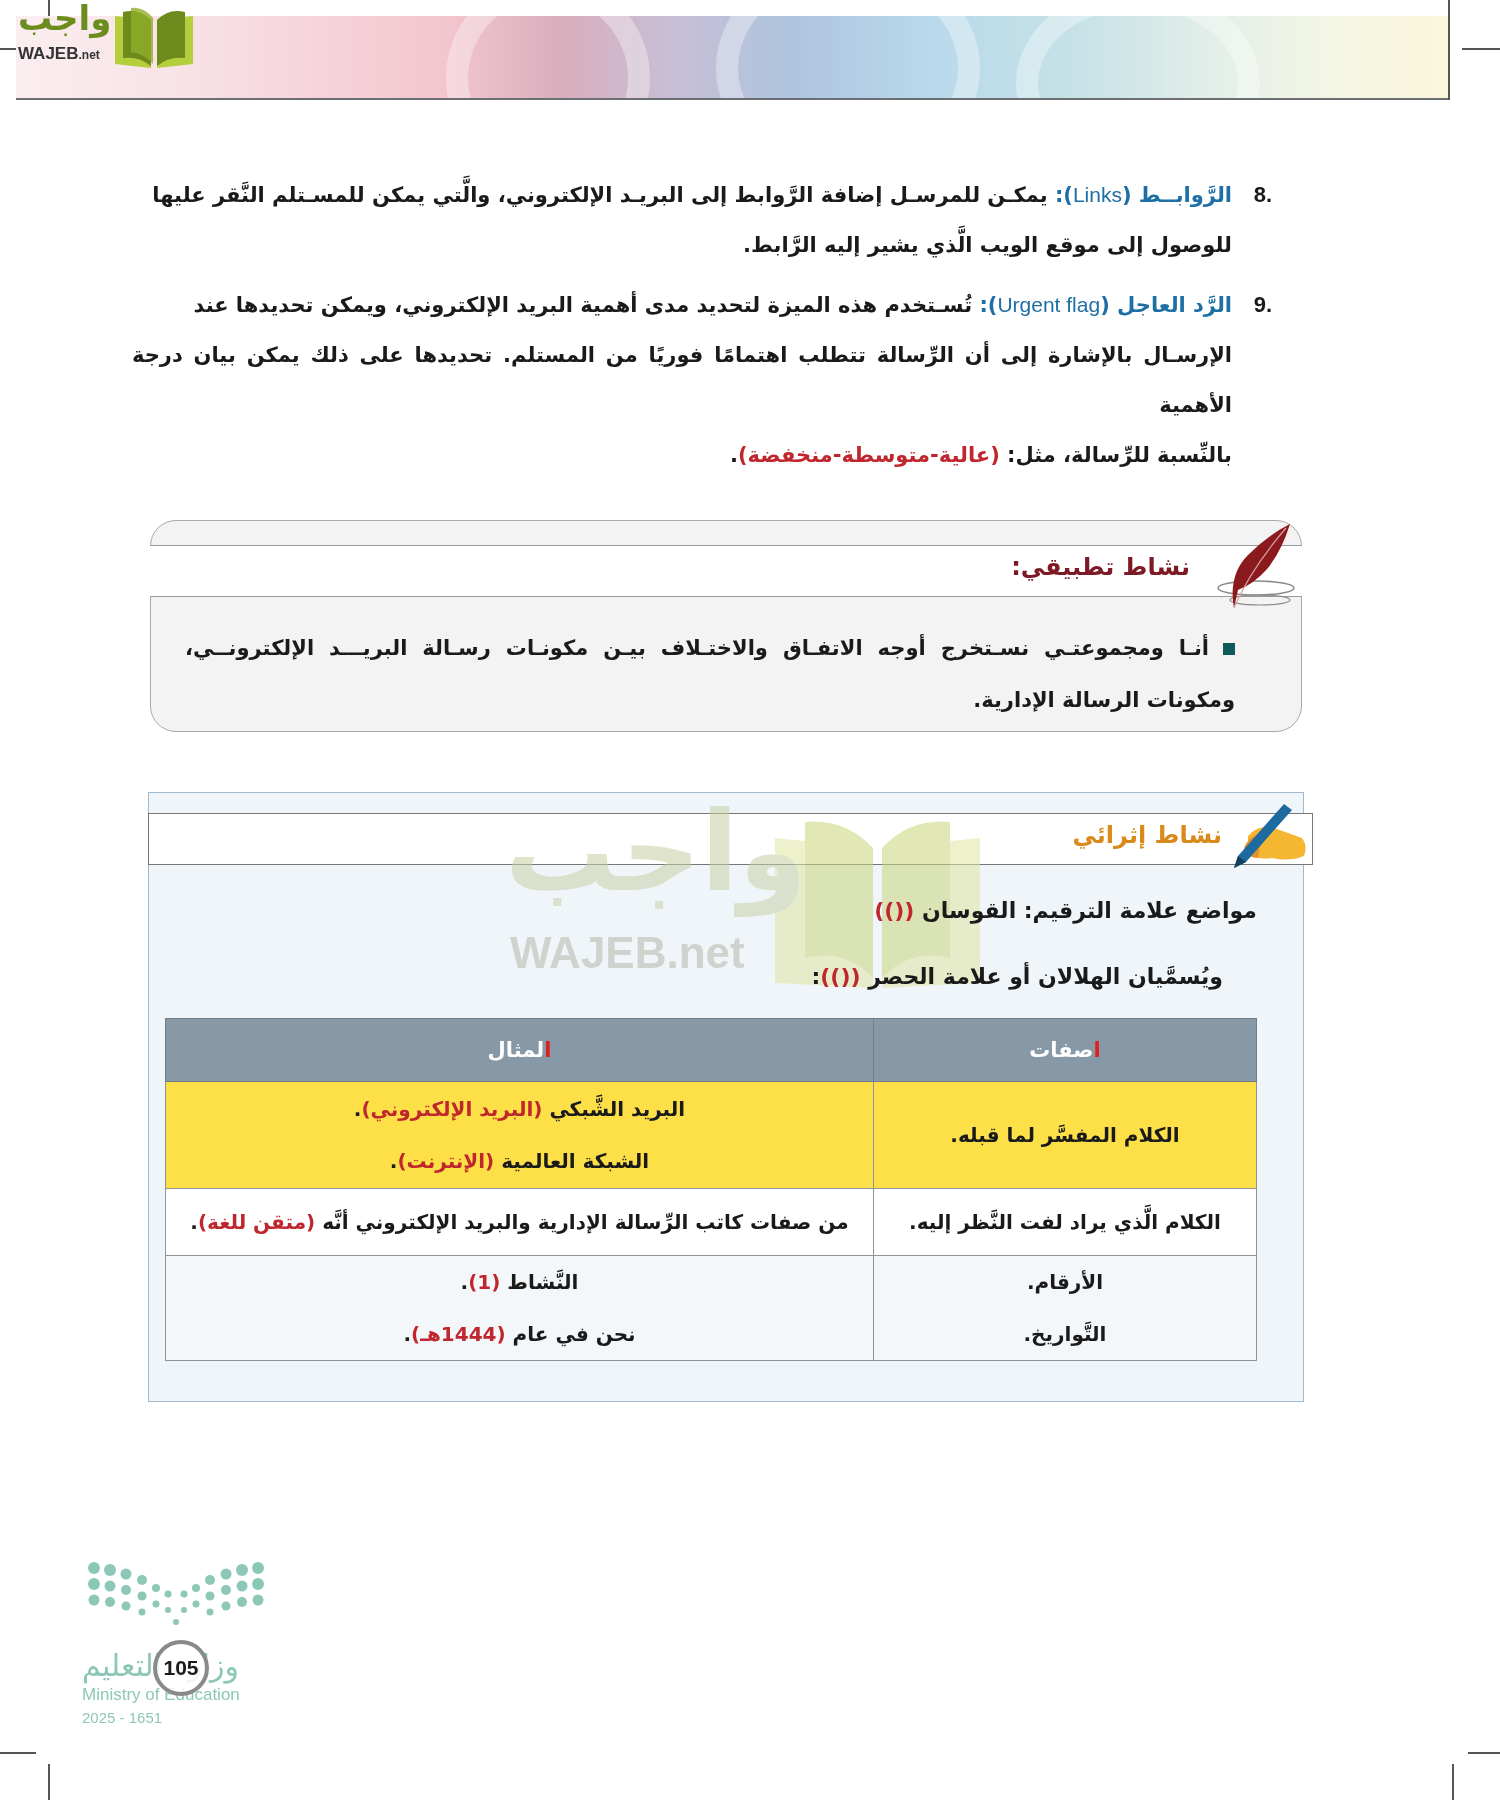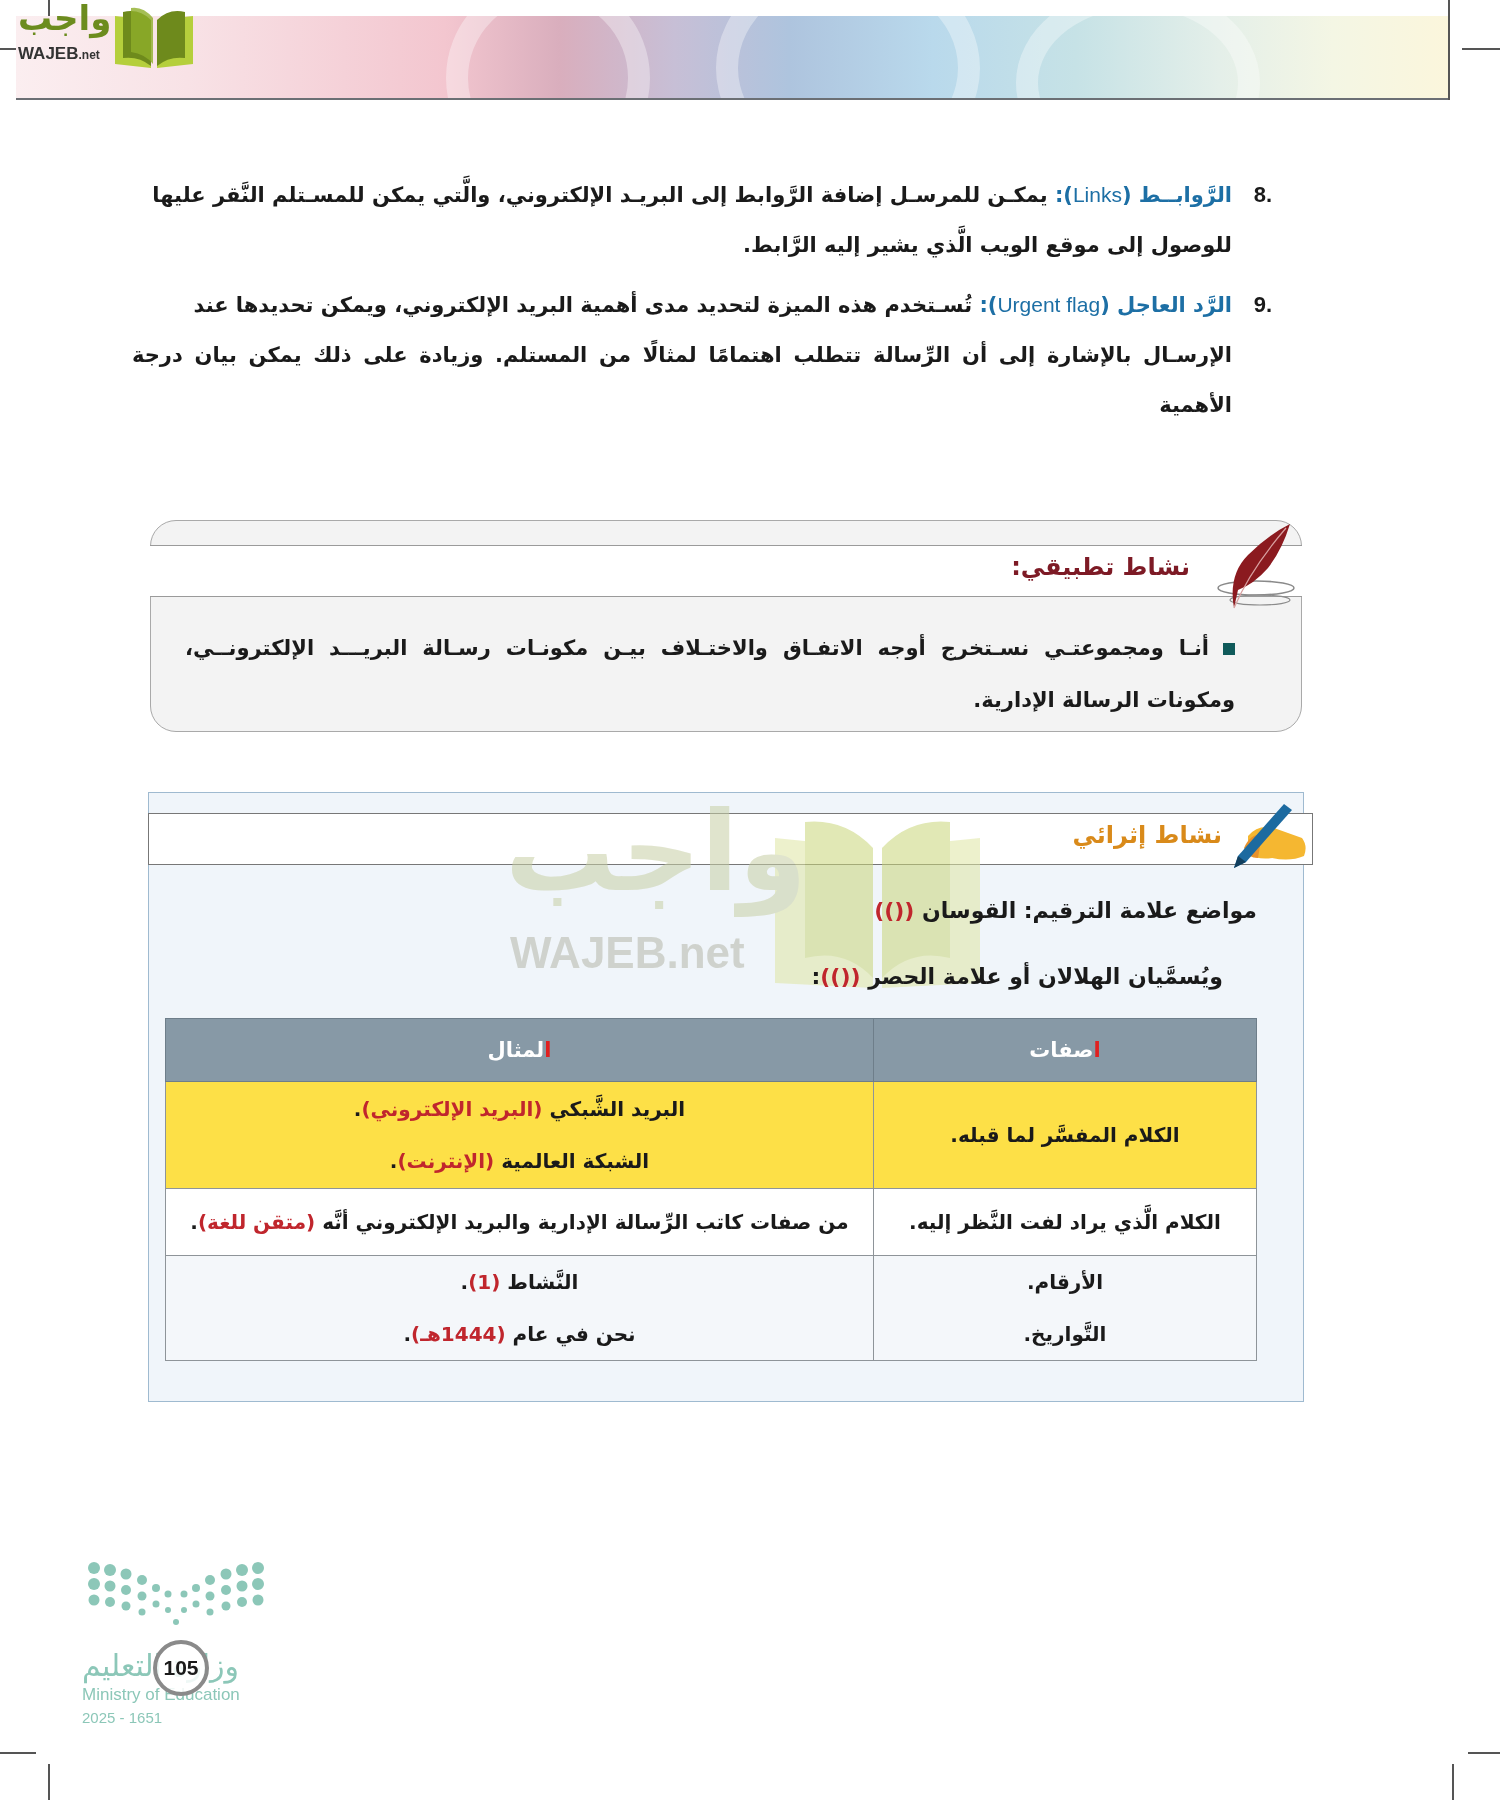--- a/index.html
+++ b/index.html
@@ -163,21 +163,24 @@
   <div>للوصول إلى موقع الويب الَّذي يشير إليه الرَّابط.</div>
 </div>
 
 <div class="abs para" style="top:280px;">
   <span class="num">9.</span>
   <div>
     <span class="term">الرَّد العاجل</span>
     <span class="term">(<span class="en-term">Urgent flag</span>):</span>
     <span>تُسـتخدم هذه الميزة لتحديد مدى أهمية البريد الإلكتروني، ويمكن تحديدها عند</span>
   </div>
-  <div>الإرسـال بالإشارة إلى أن الرِّسالة تتطلب اهتمامًا لمثالًا من المستلم. وزيادة على ذلك يمكن بيان درجة الأهمية</div>
+  <div>الإرسـال بالإشارة إلى أن الرِّسالة تتطلب اهتمامًا فوريًا من المستلم. تحديدها على ذلك يمكن بيان درجة الأهمية</div>
+  <div>
+    <span>بالنِّسبة للرِّسالة، مثل: </span><span class="paren-red">(عالية-متوسطة-منخفضة)</span><span>.</span>
+  </div>
 </div>
 
 <div class="abs act1"></div>
 <div class="abs act1-strip"></div>
 <div class="abs act1-title">نشاط تطبيقي:</div>
 <svg class="abs feather" viewBox="0 0 100 90">
   <ellipse cx="58" cy="68" rx="38" ry="7" fill="none" stroke="#8a8a8a" stroke-width="1.5"></ellipse>
   <ellipse cx="62" cy="80" rx="30" ry="5" fill="none" stroke="#8a8a8a" stroke-width="1.2"></ellipse>
   <path d="M36 88 Q30 55 50 35 Q70 15 92 4 Q84 30 70 48 Q56 64 40 70 Z" fill="#8b1a1f"></path>
   <path d="M36 88 Q52 50 88 8" stroke="#d8a0a0" stroke-width="1.2" fill="none"></path>

